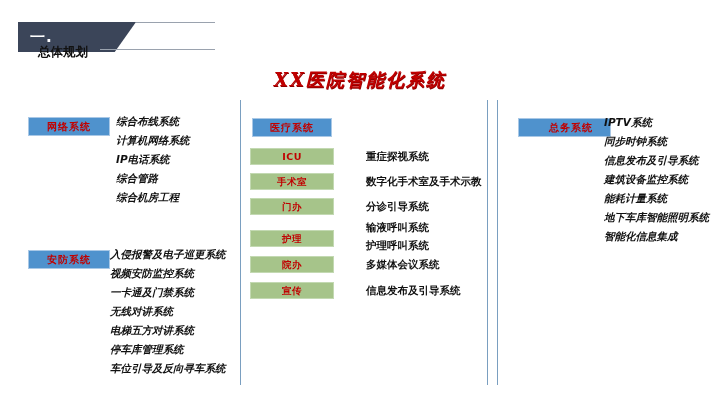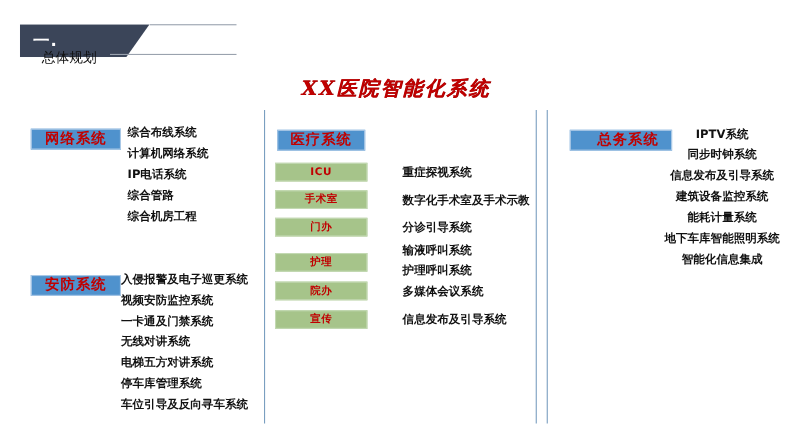--- a/index.html
+++ b/index.html
@@ -65,21 +65,21 @@
     top: 22px;
     width: 79px;
     height: 1px;
     background: #9aa2ae;
   }
   .nav-sub {
     position: absolute;
     left: 38px;
     top: 44px;
     font-size: 12.5px;
-    font-weight: normal;
+    font-weight: bold;
     color: #111111;
     line-height: 16px;
   }
 
   
   #main-title {
     position: absolute;
     left: 0;
     top: 68px;
     width: 720px;
@@ -99,21 +99,21 @@
     width: 1px;
     background: #7a9fc0;
   }
 
   
   .cat-box {
     position: absolute;
     background: #4f92cd;
     border: 1px solid #a9c8e6;
     color: #c00000;
-    font-size: 13px;
+    font-size: 10px;
     font-weight: bold;
     text-align: center;
     letter-spacing: 1px;
     line-height: 17px;
     height: 17px;
   }
   .grn-box {
     position: absolute;
     background: #a6c48a;
     border: 1px solid #c3d9b2;
@@ -129,20 +129,21 @@
   
   .item-list {
     position: absolute;
   }
   .item-list div {
     font-size: 10.5px;
     font-weight: bold;
     color: #111111;
     line-height: 19px;
     white-space: nowrap;
+    font-style: italic;
   }
   .mid-items div {
     font-size: 10.5px;
     font-weight: bold;
     color: #111111;
     white-space: nowrap;
     position: absolute;
   }
 </style>
 </head>
@@ -198,21 +199,21 @@
   <div style="left:366px; top:175px;">数字化手术室及手术示教</div>
   <div style="left:366px; top:200px;">分诊引导系统</div>
   <div style="left:366px; top:221px;">输液呼叫系统</div>
   <div style="left:366px; top:239px;">护理呼叫系统</div>
   <div style="left:366px; top:258px;text-align:center;">多媒体会议系统</div>
   <div style="left:366px; top:284px;">信息发布及引导系统</div>
 </div>
 
 <div class="cat-box" style="left:518px; top:118px; width:78px;padding-left:13px;">总务系统</div>
 
-<div class="item-list" style="left:604px; top:113px;text-align:center;">
+<div class="item-list" style="left:604px; top:113px;">
   <div>IPTV系统</div>
   <div>同步时钟系统</div>
   <div>信息发布及引导系统</div>
   <div>建筑设备监控系统</div>
   <div>能耗计量系统</div>
   <div>地下车库智能照明系统</div>
   <div>智能化信息集成</div>
 </div>
 
 </body></html>

